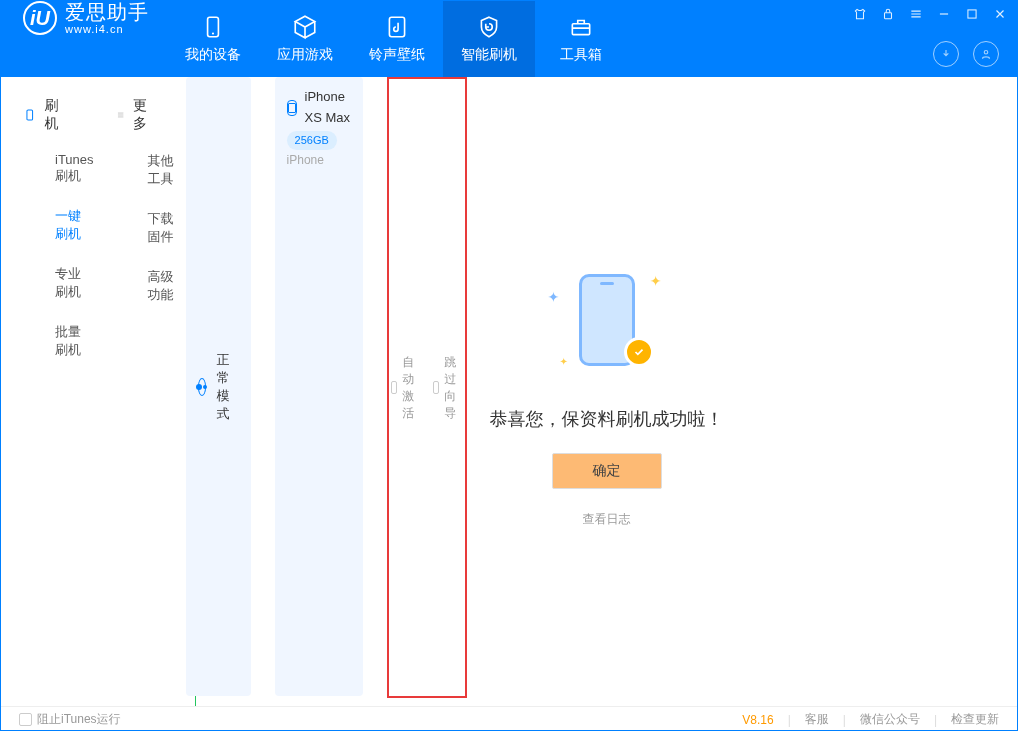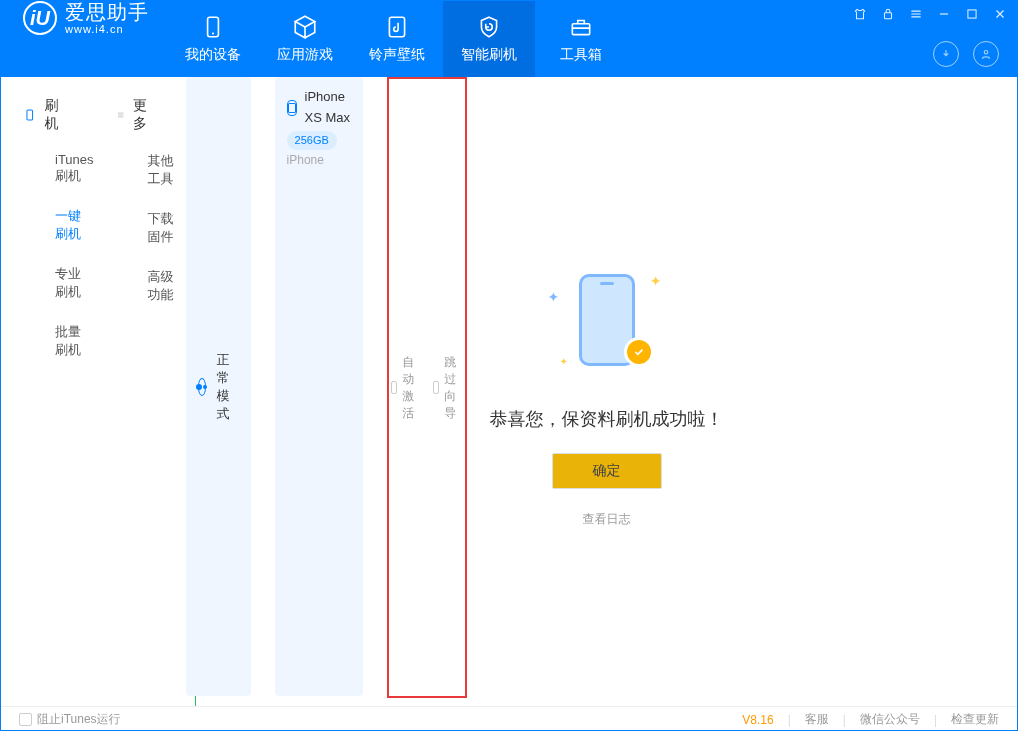--- a/index.html
+++ b/index.html
@@ -54,21 +54,21 @@
 .main { flex: 1; display: flex; flex-direction: column; align-items: center; justify-content: center; gap: 22px; }
 .phone-illust { position: relative; width: 130px; height: 130px; display:flex; align-items:center; justify-content:center; }
 .phone-frame { width: 56px; height: 92px; border: 3px solid #7fb8ff; border-radius: 10px; background: #cfe6ff; position: relative; }
 .phone-frame::before { content:""; position:absolute; top:5px; left:50%; transform:translateX(-50%); width:14px; height:3px; background:#7fb8ff; border-radius:2px; }
 .check-badge { position:absolute; right:18px; bottom:18px; width:30px; height:30px; background:#ffb400; border:3px solid #fff; border-radius:50%; display:flex; align-items:center; justify-content:center; }
 .check-badge svg { width:14px; height:14px; }
 .sparkle { position:absolute; color:#7fb8ff; font-size:14px; }
 .s1 { left:6px; top:34px; } .s2 { right:10px; top:18px; color:#ffce4a; } .s3 { left:18px; bottom:18px; color:#ffce4a; font-size:10px; }
 
 .success-msg { font-size: 18px; color: #333; }
-.ok-btn { border: 1px solid #ddd; background: #eab308; padding: 8px 40px; font-size: 14px; color: #444; cursor: pointer; border-radius: 2px; }
+.ok-btn { border: 1px solid #ddd; background: #fdba74; padding: 8px 40px; font-size: 14px; color: #444; cursor: pointer; border-radius: 2px; }
 .log-link { font-size: 12px; color: #999; cursor: pointer; }
 
 
 .footer { height: 26px; border-top: 1px solid #eee; display: flex; align-items: center; padding: 0 18px; font-size: 12px; color: #999; }
 .footer .chk { color: #999; }
 .footer-spacer { flex: 1; }
 .footer-right { display: flex; align-items: center; gap: 14px; }
 .footer-right .sep { color: #ddd; }
 .ver { color: #ff9a00; }
 .footer-link { cursor: pointer; }

